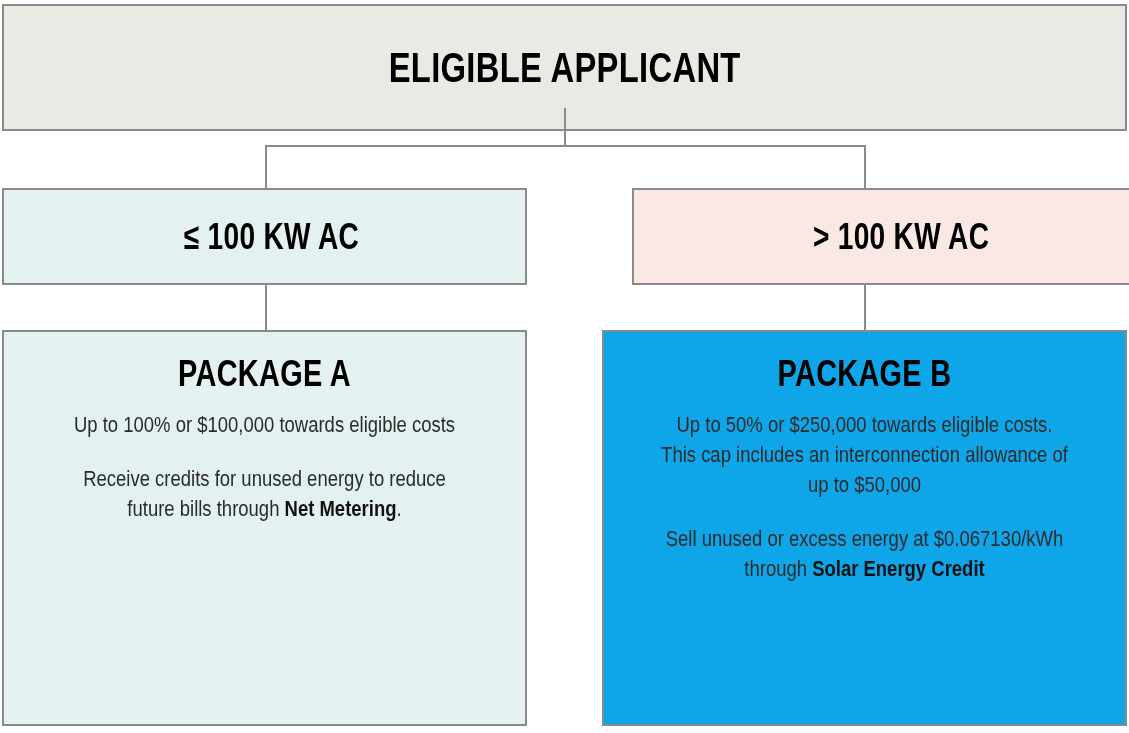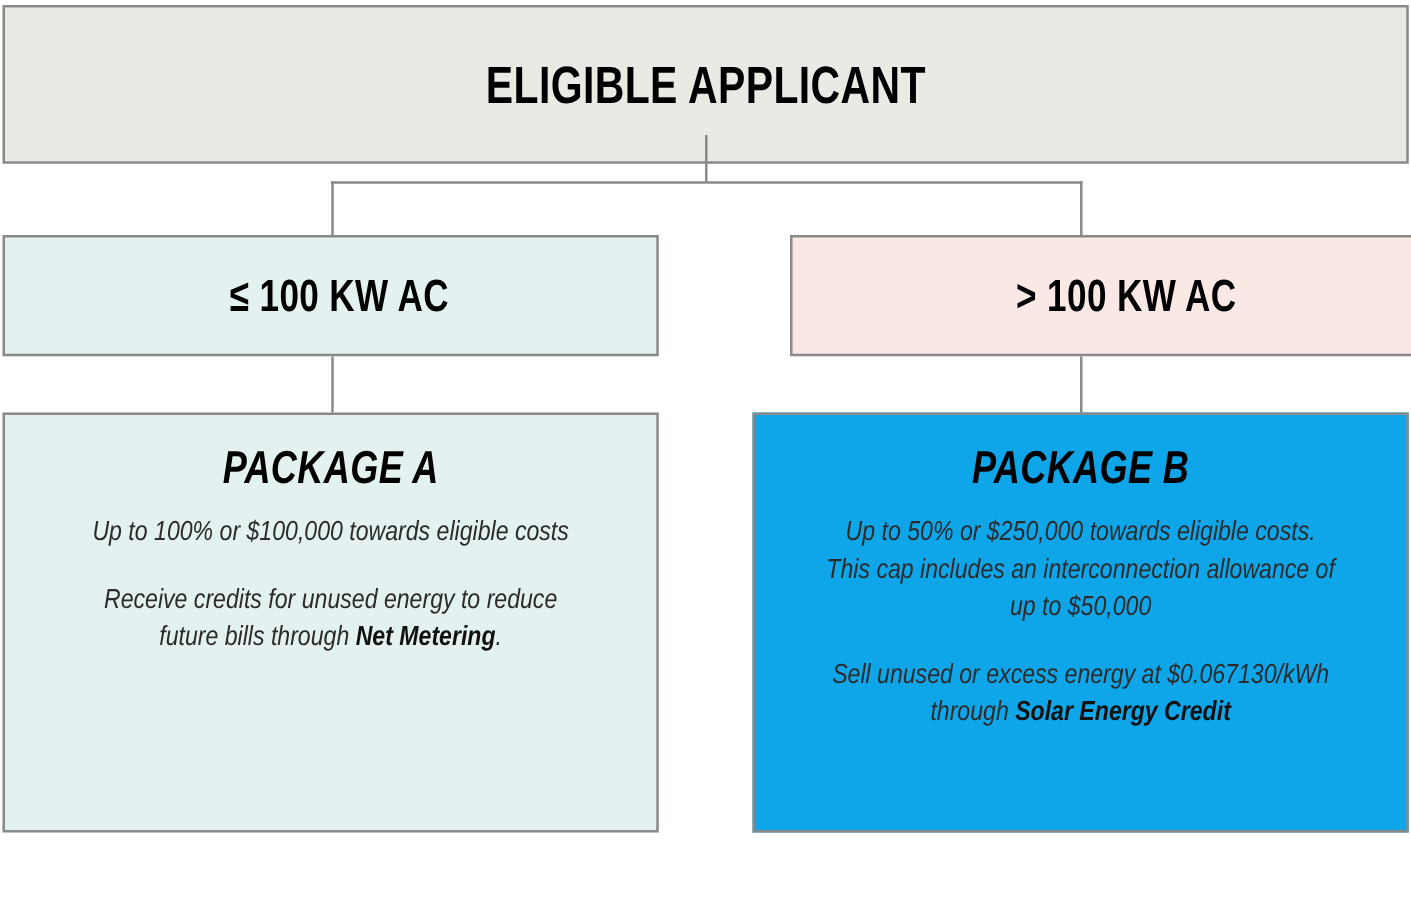--- a/index.html
+++ b/index.html
@@ -46,23 +46,22 @@
     display: flex;
     align-items: center;
     justify-content: center;
     padding-left: 14px;
   }
   .node-branch.left  { left: 2px;   width: 525px; background: #e3f2f0; }
   .node-branch.right { left: 632px; width: 525px; background: #fae8e5; }
 
   .node-package {
     top: 330px;
-    height: 336px;
+    height: 396px;
     padding: 22px 18px 10px 18px;
-    font-style: italic;
   }
   .node-package.left  { left: 2px;   width: 525px; background: #e3f2f0; }
   .node-package.right { left: 602px; width: 525px; background: #0ea5e9; }
 
   
   .cond-bold {
     font-family: "Liberation Sans", sans-serif;
     font-weight: bold;
     color: #000000;
     transform: scaleX(0.78);

